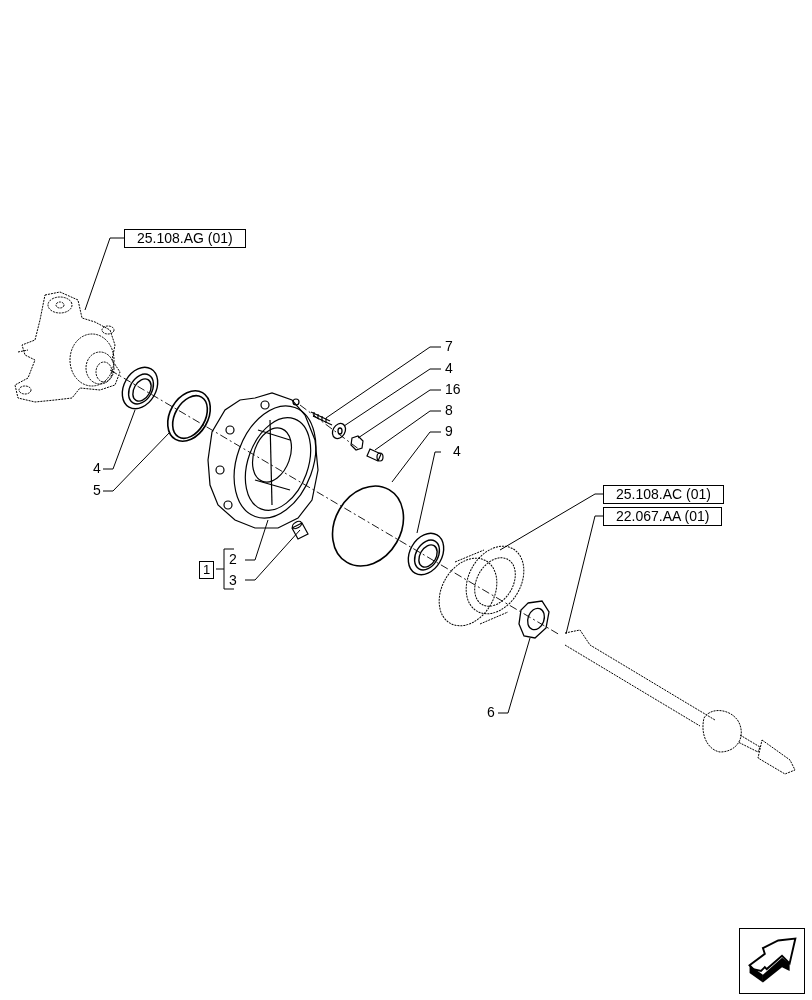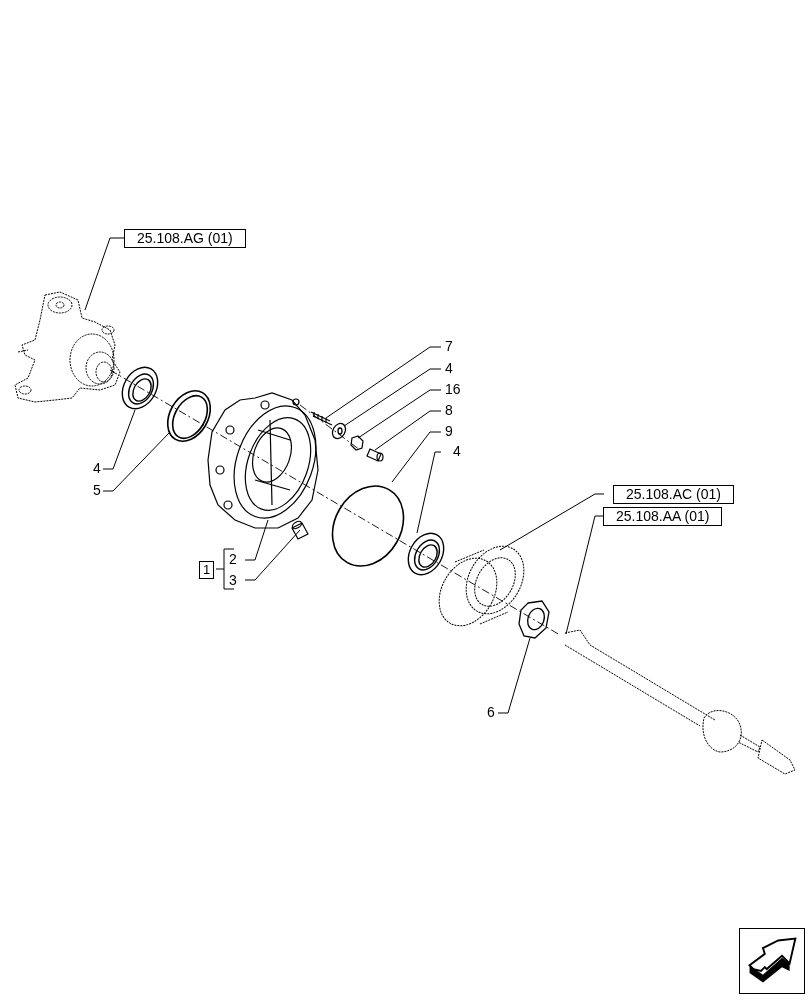--- a/index.html
+++ b/index.html
@@ -127,22 +127,22 @@
       <path d="M245 580 L255 580 L300 530"></path>
       <path d="M498 713 L508 713 L530 638"></path>
 
       <path d="M234 549 L224 549 L224 589 L234 589"></path>
       <path d="M216 569 L224 569"></path>
     </g>
   </g>
 </svg>
 
 <div class="refbox" style="left:124px;top:229px;">25.108.AG (01)</div>
-<div class="refbox" style="left:603px;top:485px;margin-left:10px;">25.108.AC (01)</div>
-<div class="refbox" style="left:603px;top:507px;">25.108.AA (01)</div>
+<div class="refbox" style="left:603px;top:485px;">25.108.AC (01)</div>
+<div class="refbox" style="left:603px;top:507px;">22.067.AA (01)</div>
 
 <div class="callout" style="left:93px;top:460px;">4</div>
 <div class="callout" style="left:93px;top:482px;">5</div>
 <div class="callout" style="left:445px;top:338px;">7</div>
 <div class="callout" style="left:445px;top:360px;">4</div>
 <div class="callout" style="left:445px;top:381px;">16</div>
 <div class="callout" style="left:445px;top:402px;">8</div>
 <div class="callout" style="left:445px;top:423px;">9</div>
 <div class="callout" style="left:453px;top:443px;">4</div>
 <div class="callout" style="left:229px;top:551px;">2</div>

